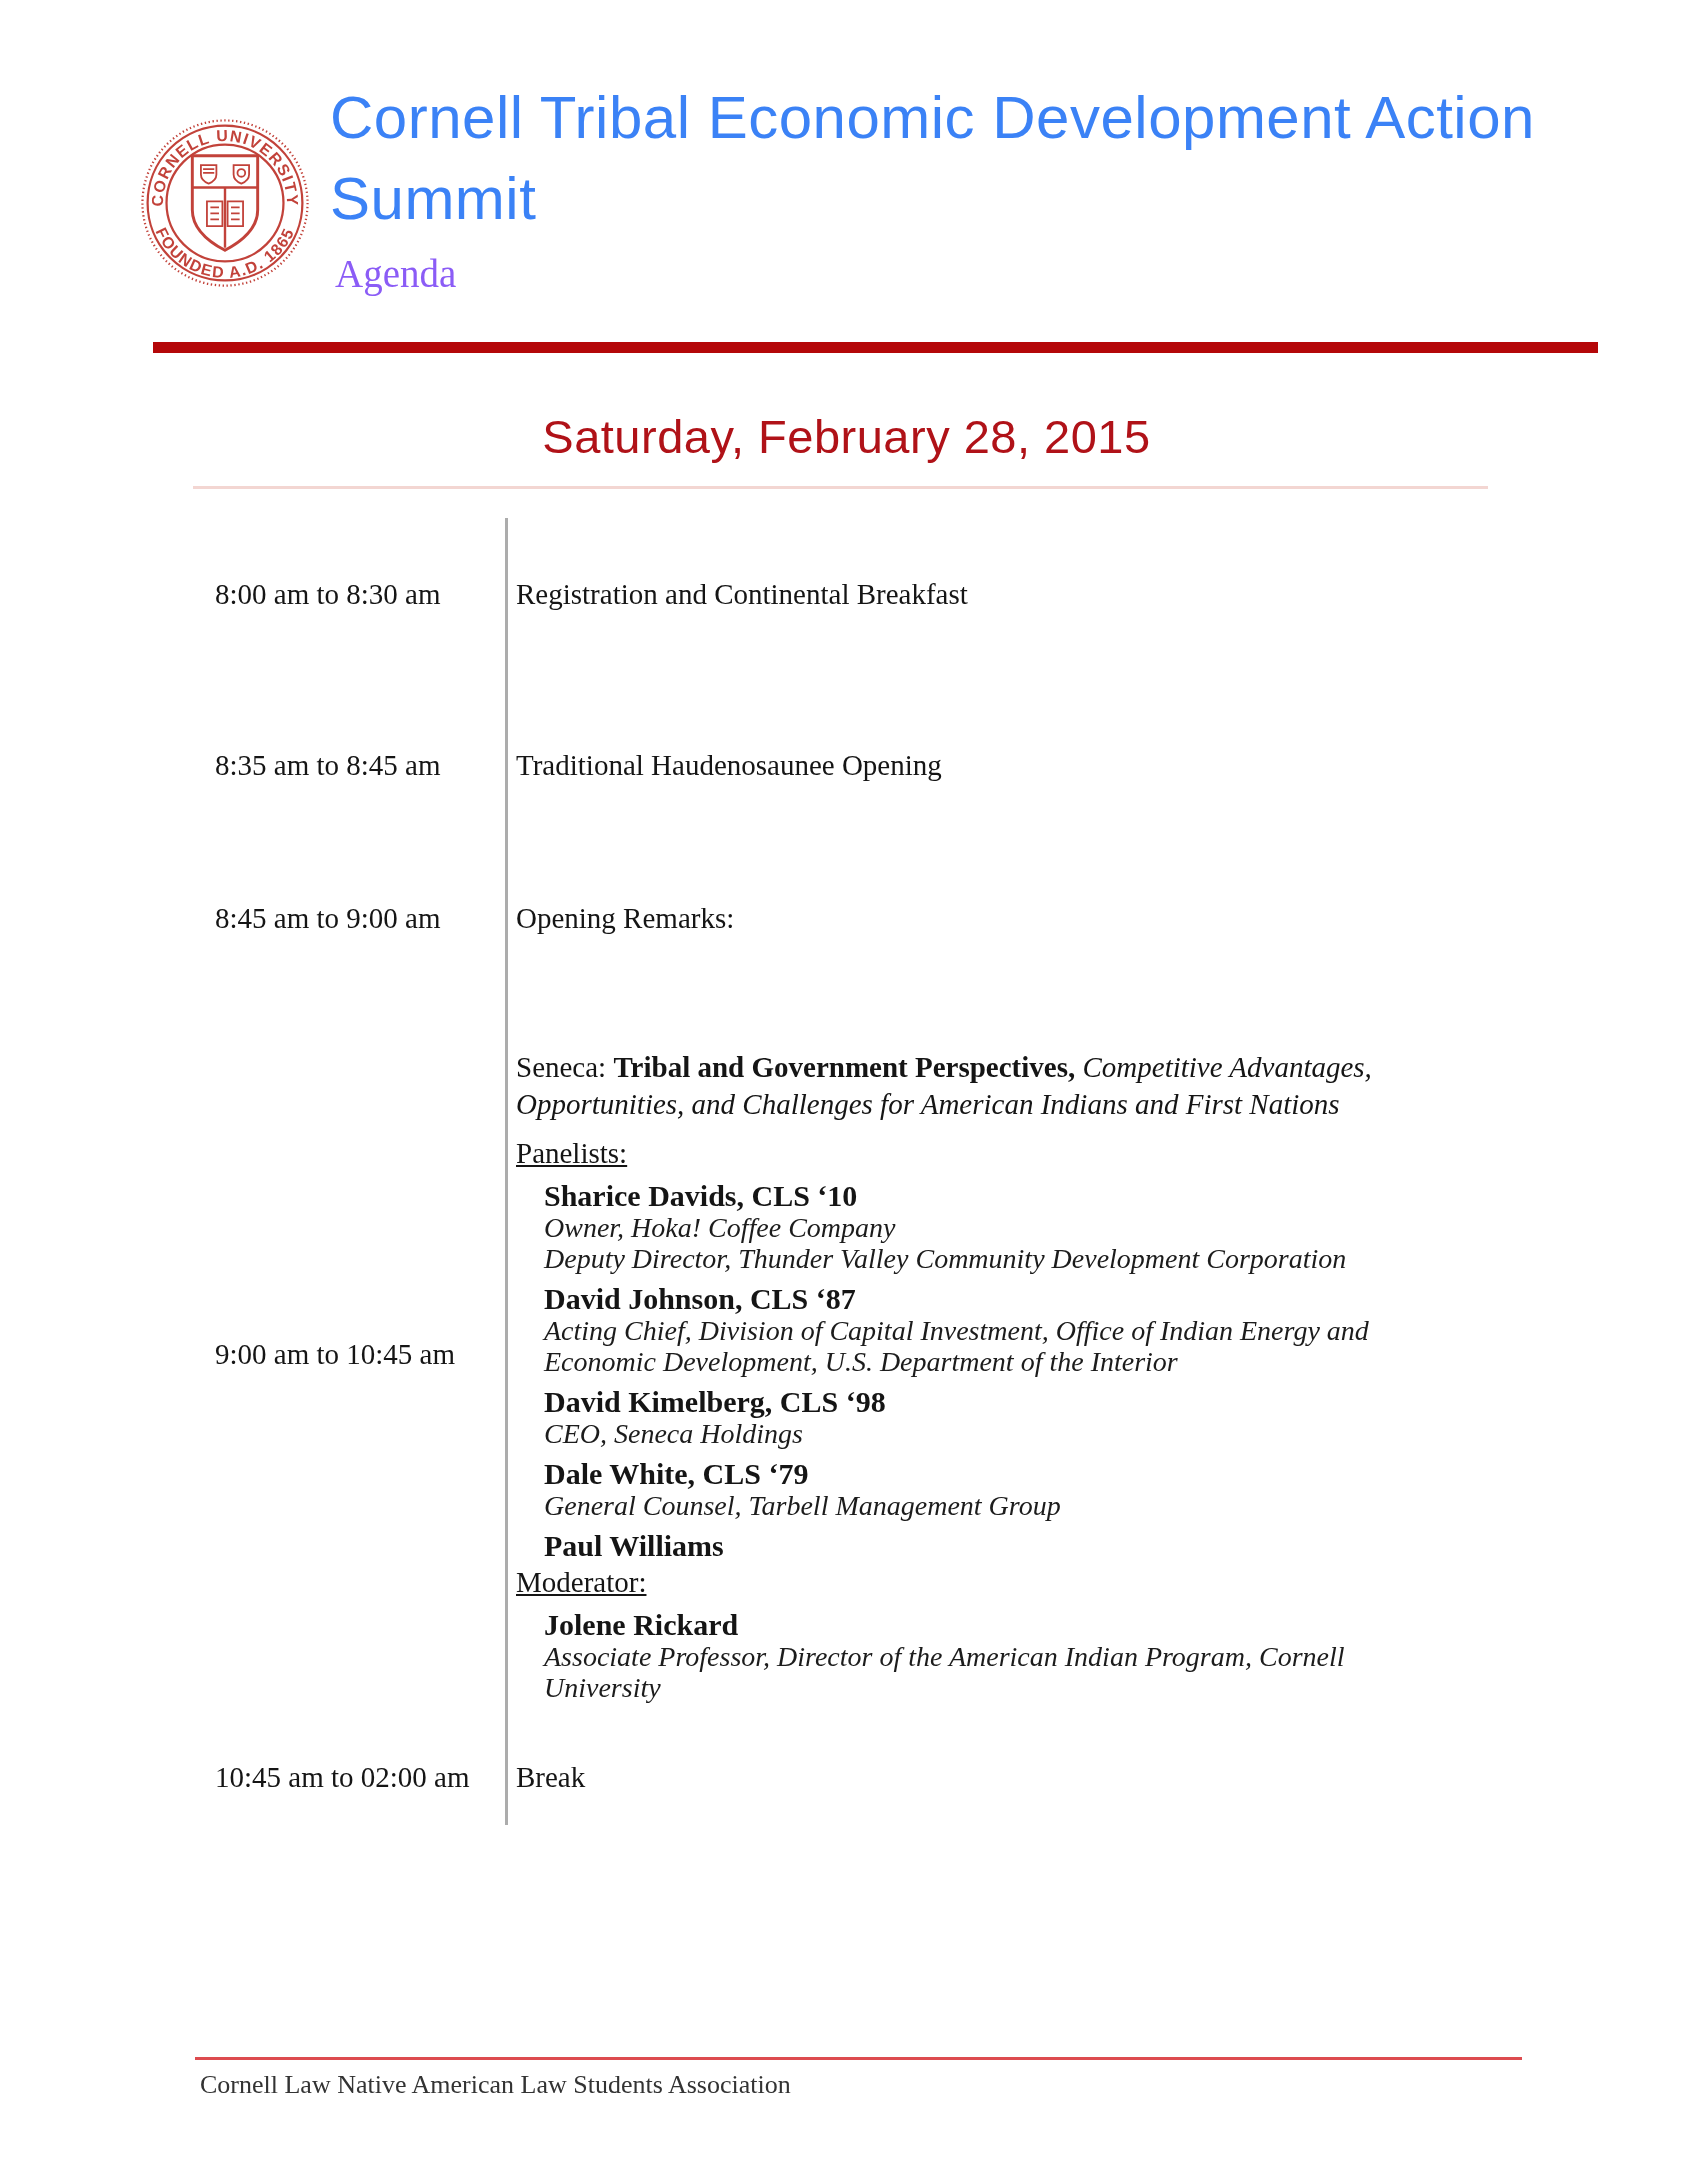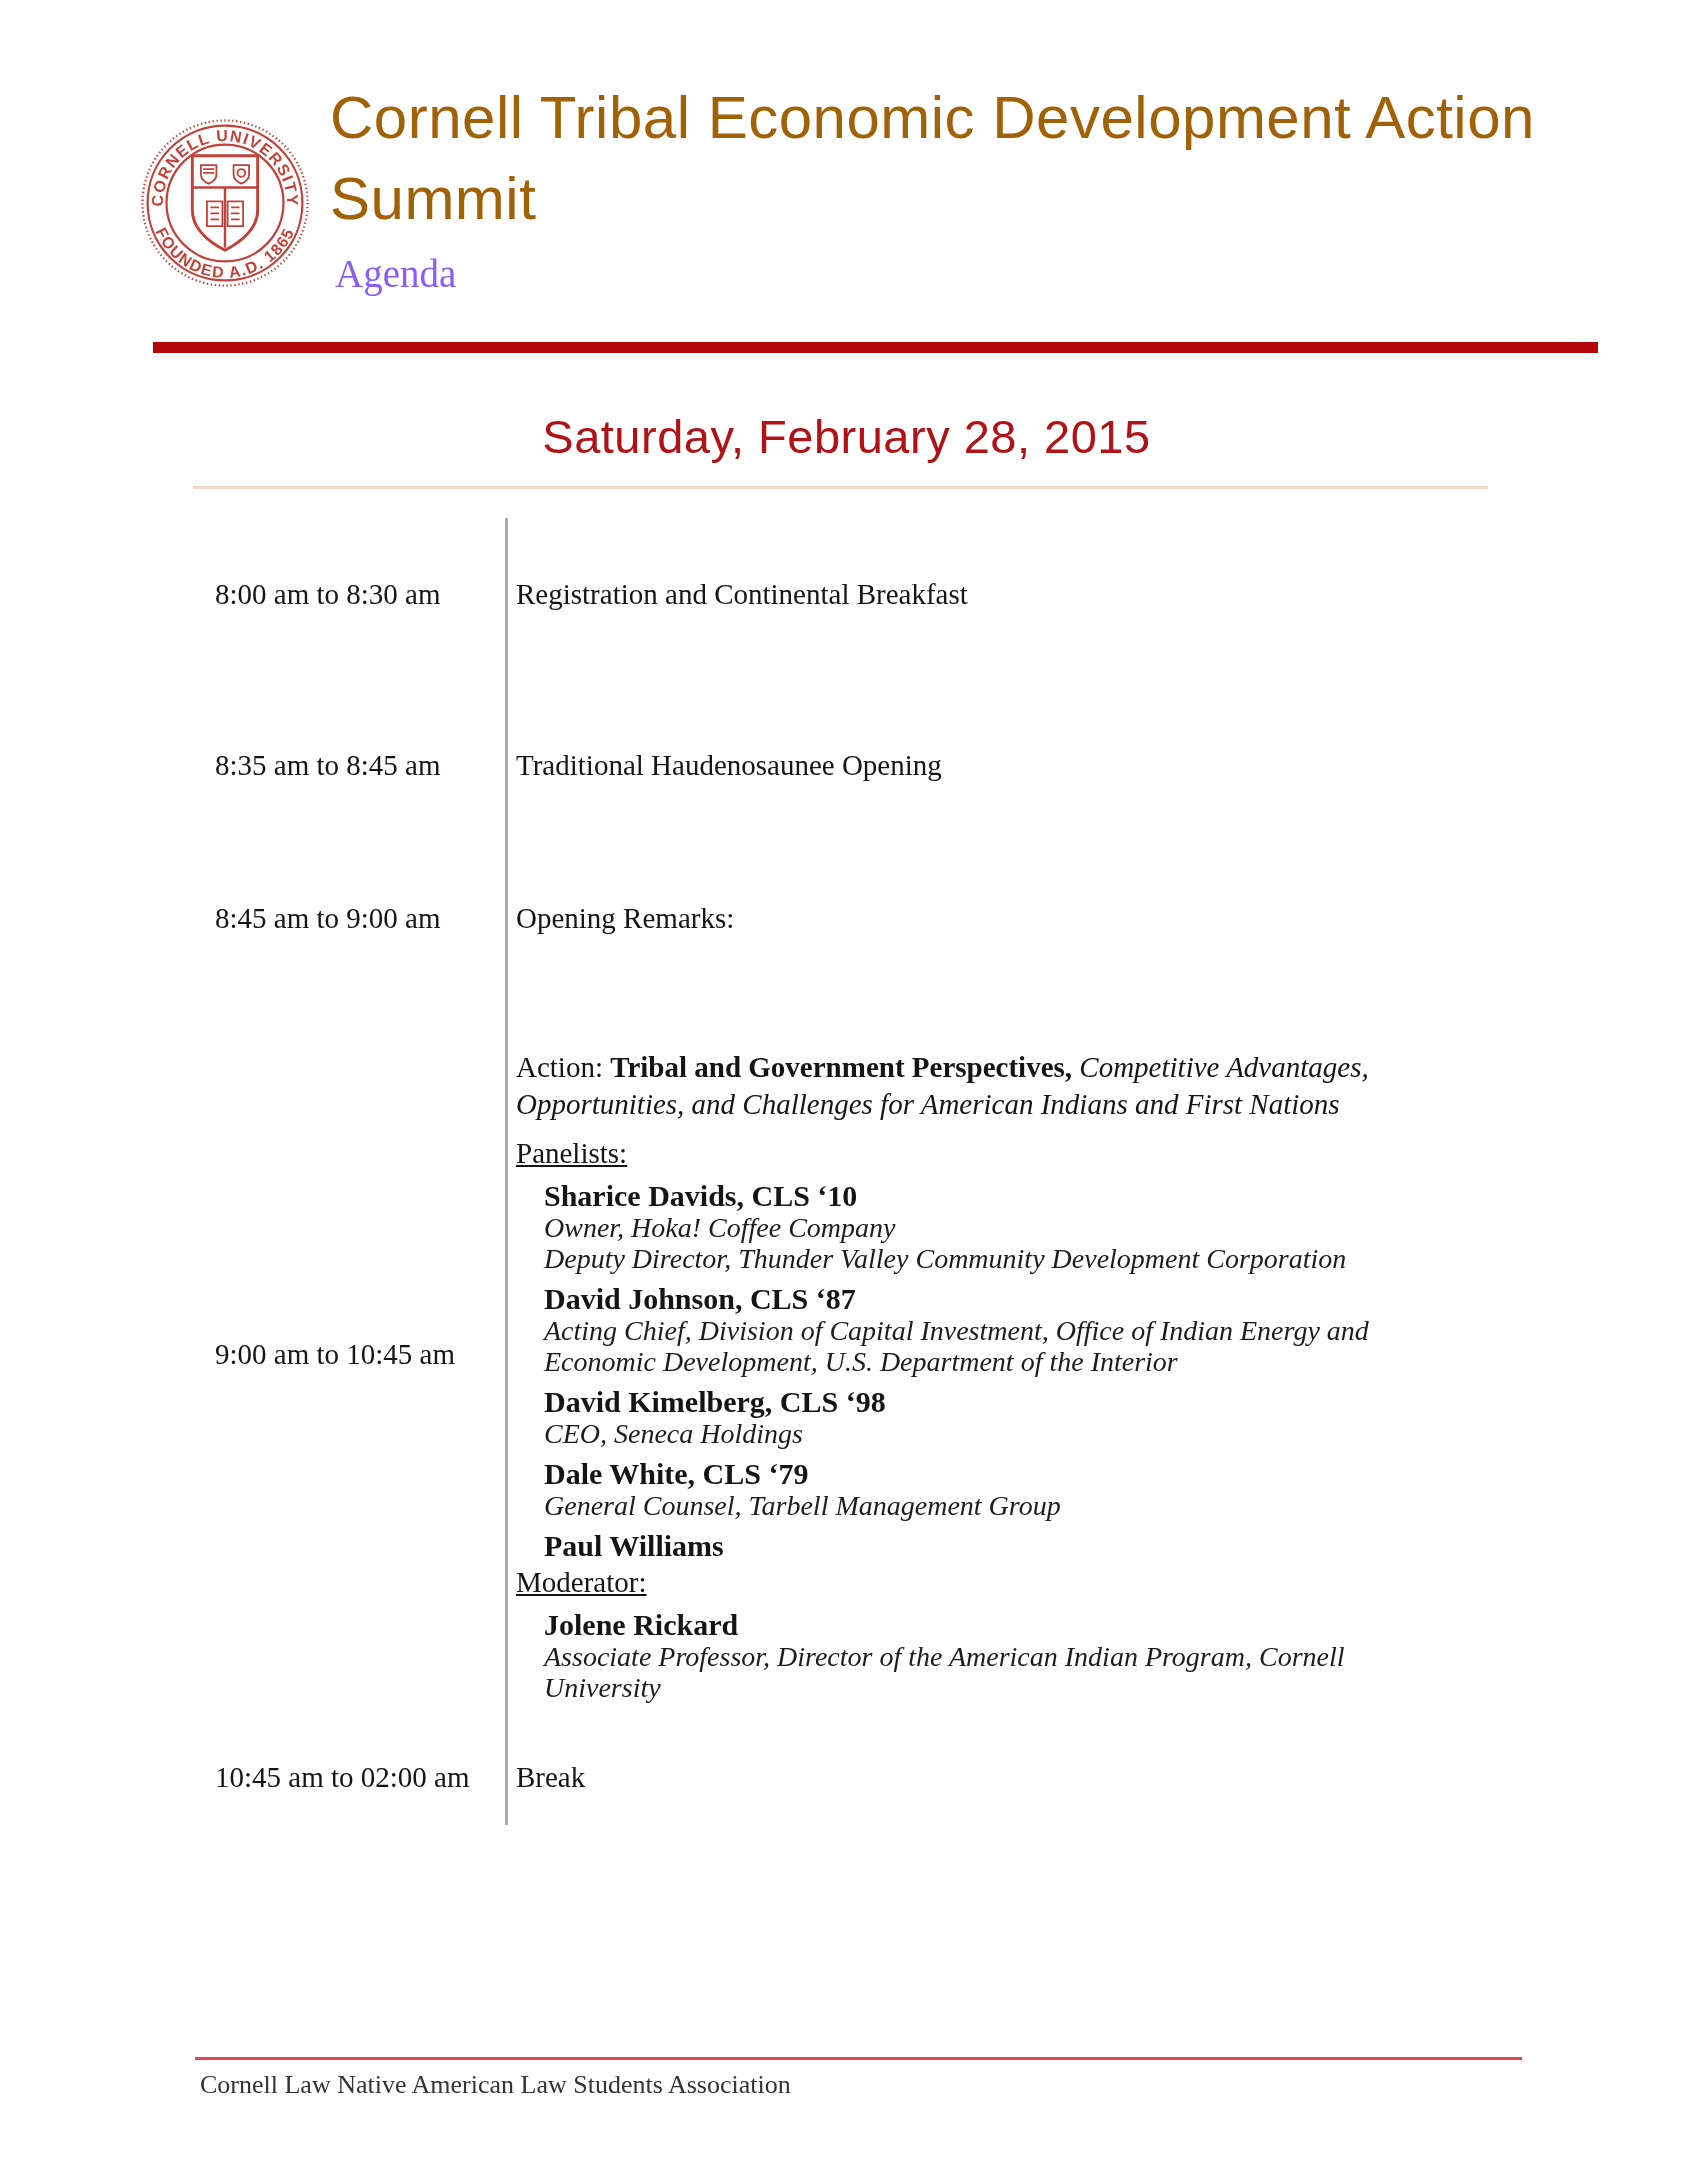--- a/index.html
+++ b/index.html
@@ -22,21 +22,21 @@
                     font-weight: bold; font-size: 18.5px; letter-spacing: 1.6px; }
   .seal .shieldfill { fill: #ffffff; stroke: #C2423A; stroke-width: 3.4; }
   .seal .shieldline { fill: none; stroke: #C2423A; stroke-width: 2.8; }
   .seal .shieldthin { fill: none; stroke: #C2423A; stroke-width: 2.1; }
 
   .title {
     position: absolute; left: 330px; top: 77px;
     font-family: "Liberation Sans", sans-serif;
     font-weight: normal;
     font-size: 60px; line-height: 81px;
-    color: #a16207;
+    color: #3b82f6;
     letter-spacing: 0.5px;
   }
   .agenda-label {
     position: absolute; left: 335px; top: 248px;
     font-size: 39px; line-height: 51px;
     color: #8b5cf6;
   }
   .rule-thick {
     position: absolute; left: 153px; top: 342px;
     width: 1445px; height: 11px;
@@ -152,21 +152,21 @@
   <div class="desc d1">Registration and Continental Breakfast</div>
 
   <div class="time t2">8:35 am to 8:45 am</div>
   <div class="desc d2">Traditional Haudenosaunee Opening</div>
 
   <div class="time t3">8:45 am to 9:00 am</div>
   <div class="desc d3">Opening Remarks:</div>
 
   <div class="time t4">9:00 am to 10:45 am</div>
   <div class="panel">
-    <p class="panel-title"><span>Action: </span><span class="bold">Tribal and Government Perspectives,</span><span class="ital"> Competitive Advantages, Opportunities, and Challenges for American Indians and First Nations</span></p>
+    <p class="panel-title"><span>Seneca: </span><span class="bold">Tribal and Government Perspectives,</span><span class="ital"> Competitive Advantages, Opportunities, and Challenges for American Indians and First Nations</span></p>
 
     <div class="subhead">Panelists:</div>
 
     <div class="person">
       <div class="pname">Sharice Davids, CLS ‘10</div>
       <div class="prole">Owner, Hoka! Coffee Company</div>
       <div class="prole">Deputy Director, Thunder Valley Community Development Corporation</div>
     </div>
 
     <div class="person">

